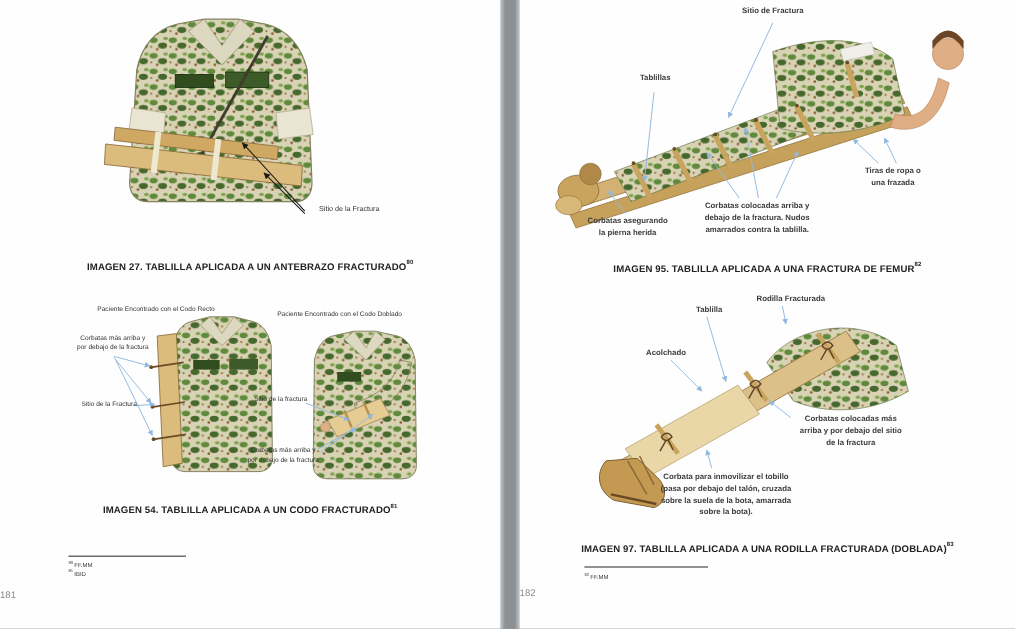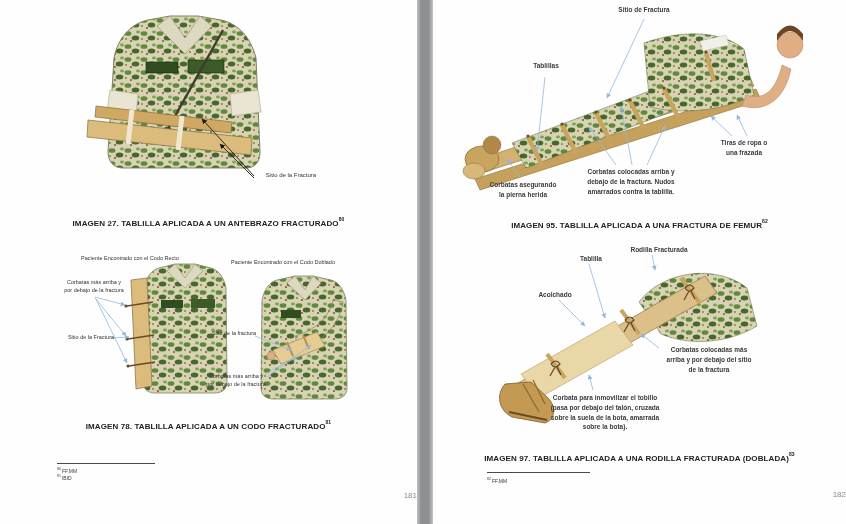--- a/index.html
+++ b/index.html
@@ -14,21 +14,21 @@
   .fig{position:absolute}
   .lbl{position:absolute;color:#333;text-align:center;white-space:pre-line}
   .lbl-l{font-size:5.5px;line-height:1.45}
   .lbl-r{font-size:6.5px;line-height:1.5;font-weight:600;color:#3a3a3a}
   .caption{position:absolute;left:0;width:100%;text-align:center;font-size:8px;
     font-weight:bold;color:#222;letter-spacing:.1px}
   sup.fref{font-size:5px;position:relative;top:-1px}
   .fnrule{position:absolute;height:1px;background:#4a4a4a}
   .footnote{position:absolute;font-size:5px;color:#3a3a3a;line-height:1.2}
   .footnote sup{font-size:3.5px;margin-right:1px}
-  .pagenum{position:absolute;left:0;width:100%;text-align:right;font-size:8px;color:#8a8a8a}
+  .pagenum{position:absolute;left:0;width:100%;text-align:left;font-size:8px;color:#8a8a8a}
 </style>
 </head>
 <body>
 
 <div class="viewer">
 
   <div class="page page-left">
 
     <svg class="fig" style="left:60px;top:4px" width="280" height="212" viewBox="0 0 280 212">
       <defs>
@@ -119,21 +119,21 @@
     </svg>
     <div class="lbl lbl-l" style="left:60px;top:255px;width:140px">Paciente Encontrado con el Codo Recto</div>
     <div class="lbl lbl-l" style="left:228px;top:259px;width:110px">Paciente Encontrado con el Codo Doblado</div>
     <div class="lbl lbl-l" style="left:58px;top:279px;width:72px">Corbatas más arriba y
 por debajo de la fractura</div>
     <div class="lbl lbl-l" style="left:60px;top:334px;width:62px">Sitio de la Fractura</div>
     <div class="lbl lbl-l" style="left:208px;top:330px;width:52px">Sitio de la fractura</div>
     <div class="lbl lbl-l" style="left:203px;top:373px;width:66px">Corbatas más arriba y
 por debajo de la fractura</div>
 
-    <div class="caption" style="top:420px"><span>IMAGEN 78. TABLILLA APLICADA A UN CODO FRACTURADO</span><sup class="fref">81</sup></div>
+    <div class="caption" style="top:420px"><span>IMAGEN 54. TABLILLA APLICADA A UN CODO FRACTURADO</span><sup class="fref">81</sup></div>
 
     <div class="fnrule" style="left:57px;top:463px;width:98px"></div>
     <div class="footnote" style="left:57px;top:467px"><sup>80</sup><span>FF.MM</span></div>
     <div class="footnote" style="left:57px;top:474px"><sup>81</sup><span>IBID</span></div>
 
     <div class="pagenum" style="top:491px">181</div>
   </div>
 
   <div class="gutter"></div>
 

